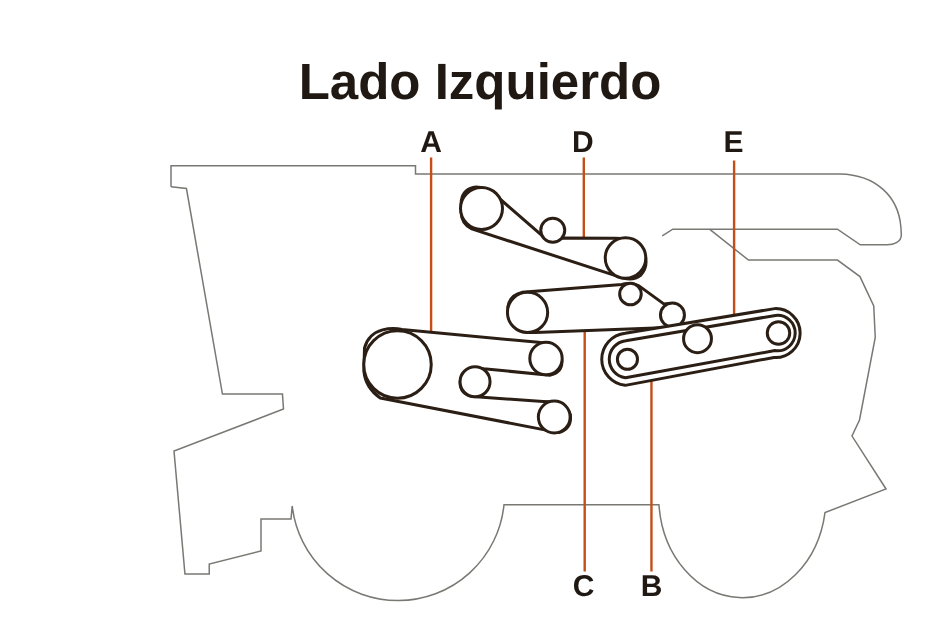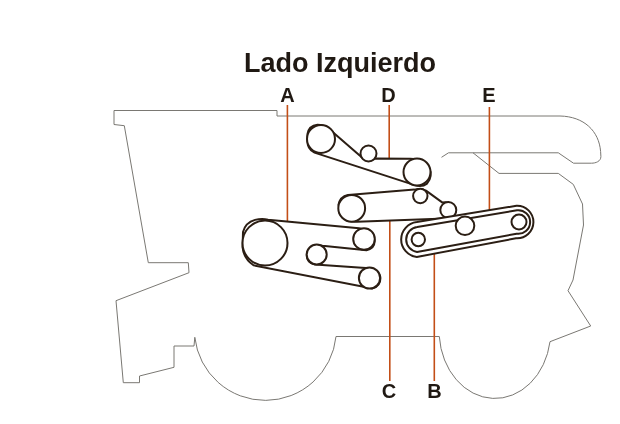--- a/index.html
+++ b/index.html
@@ -6,26 +6,25 @@
   body{font-family:"Liberation Sans", sans-serif;}
   .stage{
     position:relative;
     width:620px;height:424px;
     background:var(--color-background,#fff);
     overflow:hidden;
   }
   .stage svg{position:absolute;left:0;top:0;}
   .title{
     position:absolute;
-    top:38px;left:340px;
+    top:38px;left:320px;
     transform:translateX(-50%);
-    font-size:27px;font-weight:bold;line-height:1;
+    font-size:34px;font-weight:bold;line-height:1;
     color:var(--color-text,#201913);
     white-space:nowrap;
-    margin-top:12px;
   }
   .callout-label{
     position:absolute;
     transform:translateX(-50%);
     font-size:20px;font-weight:bold;line-height:1;
     color:var(--color-text,#201913);
   }
   .outline-path{
     fill:none;
     stroke:var(--color-outline,#7a7873);

